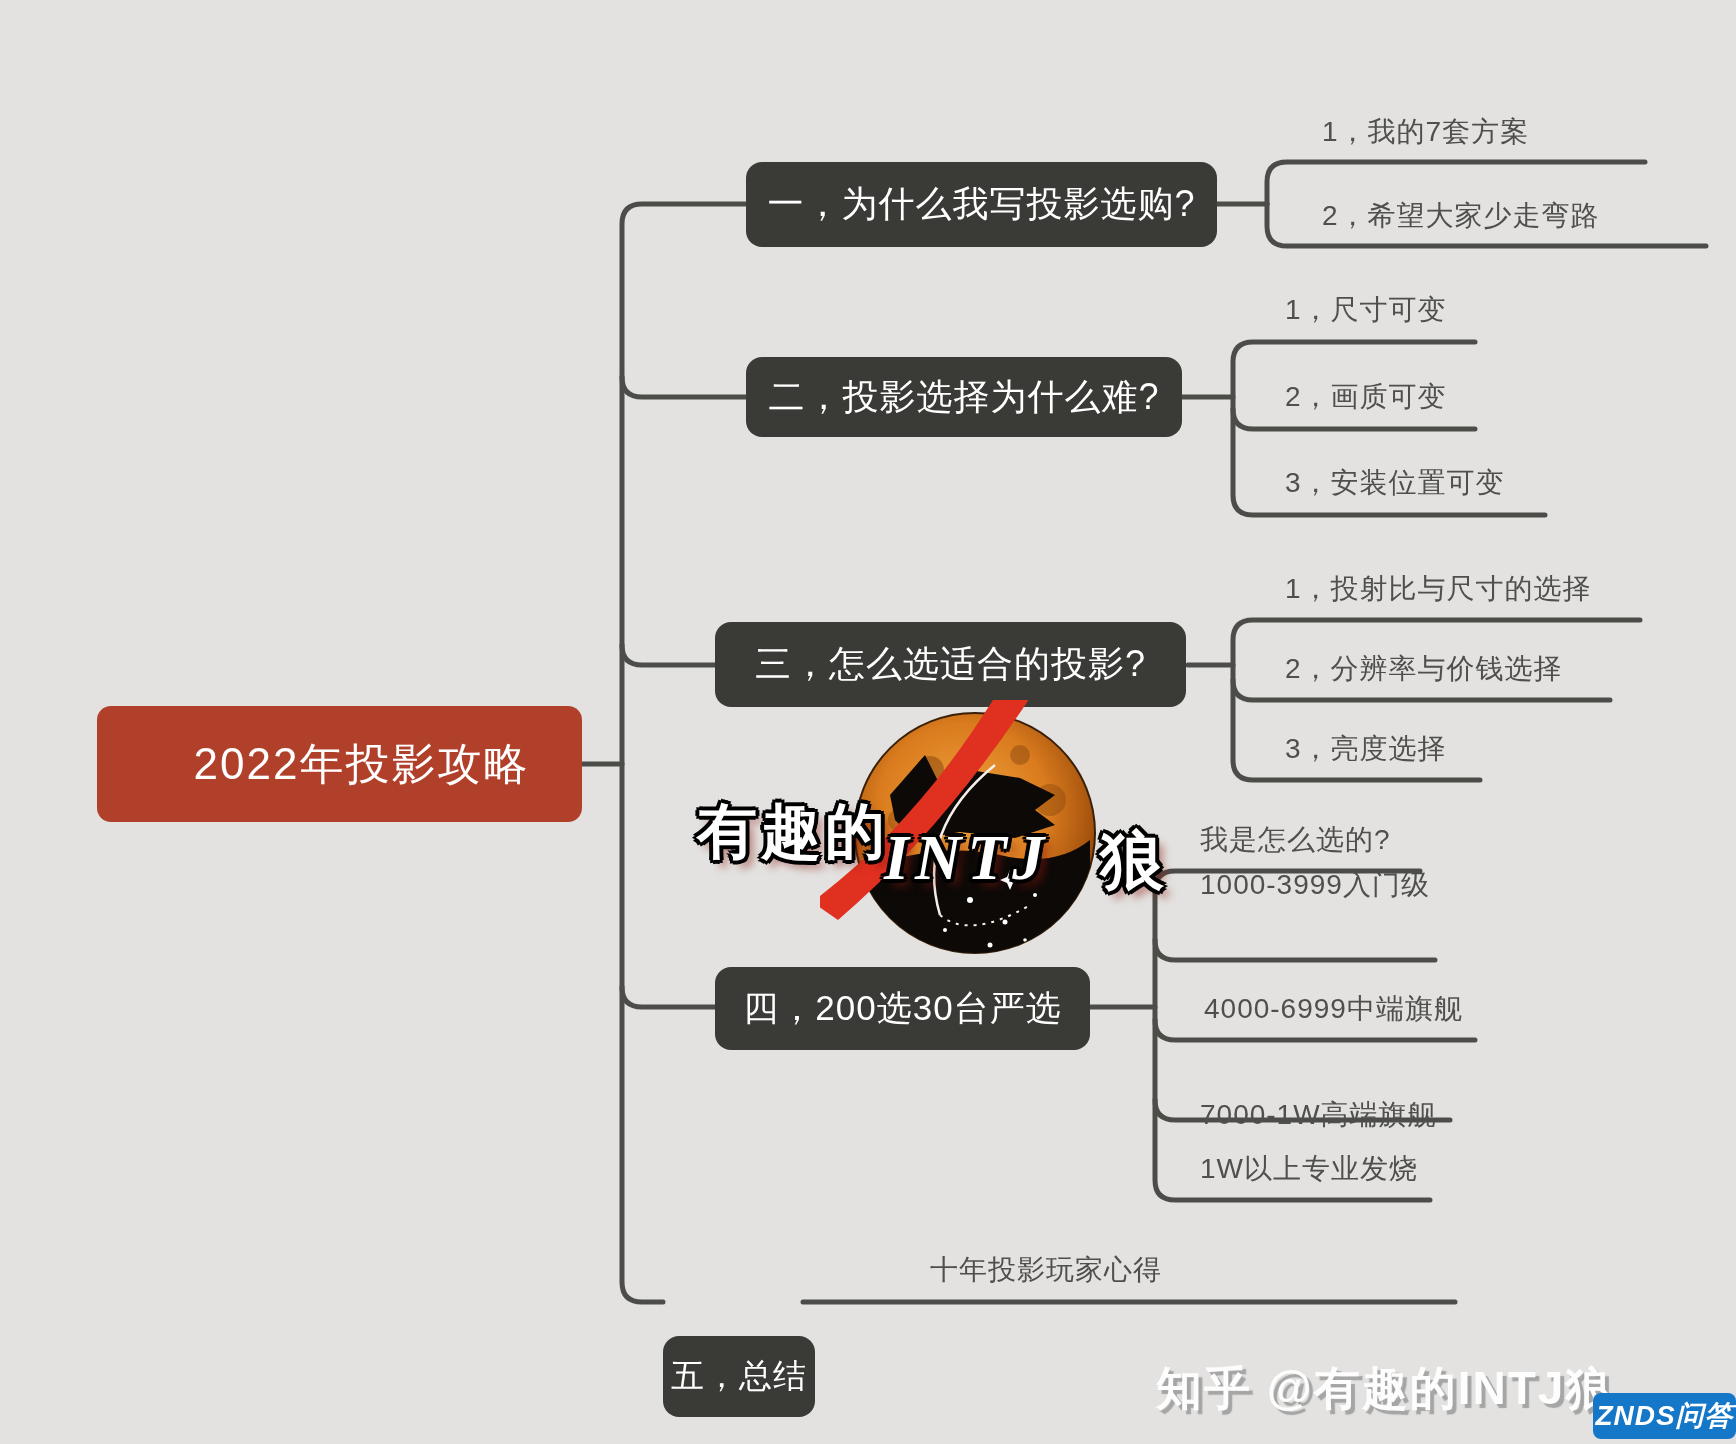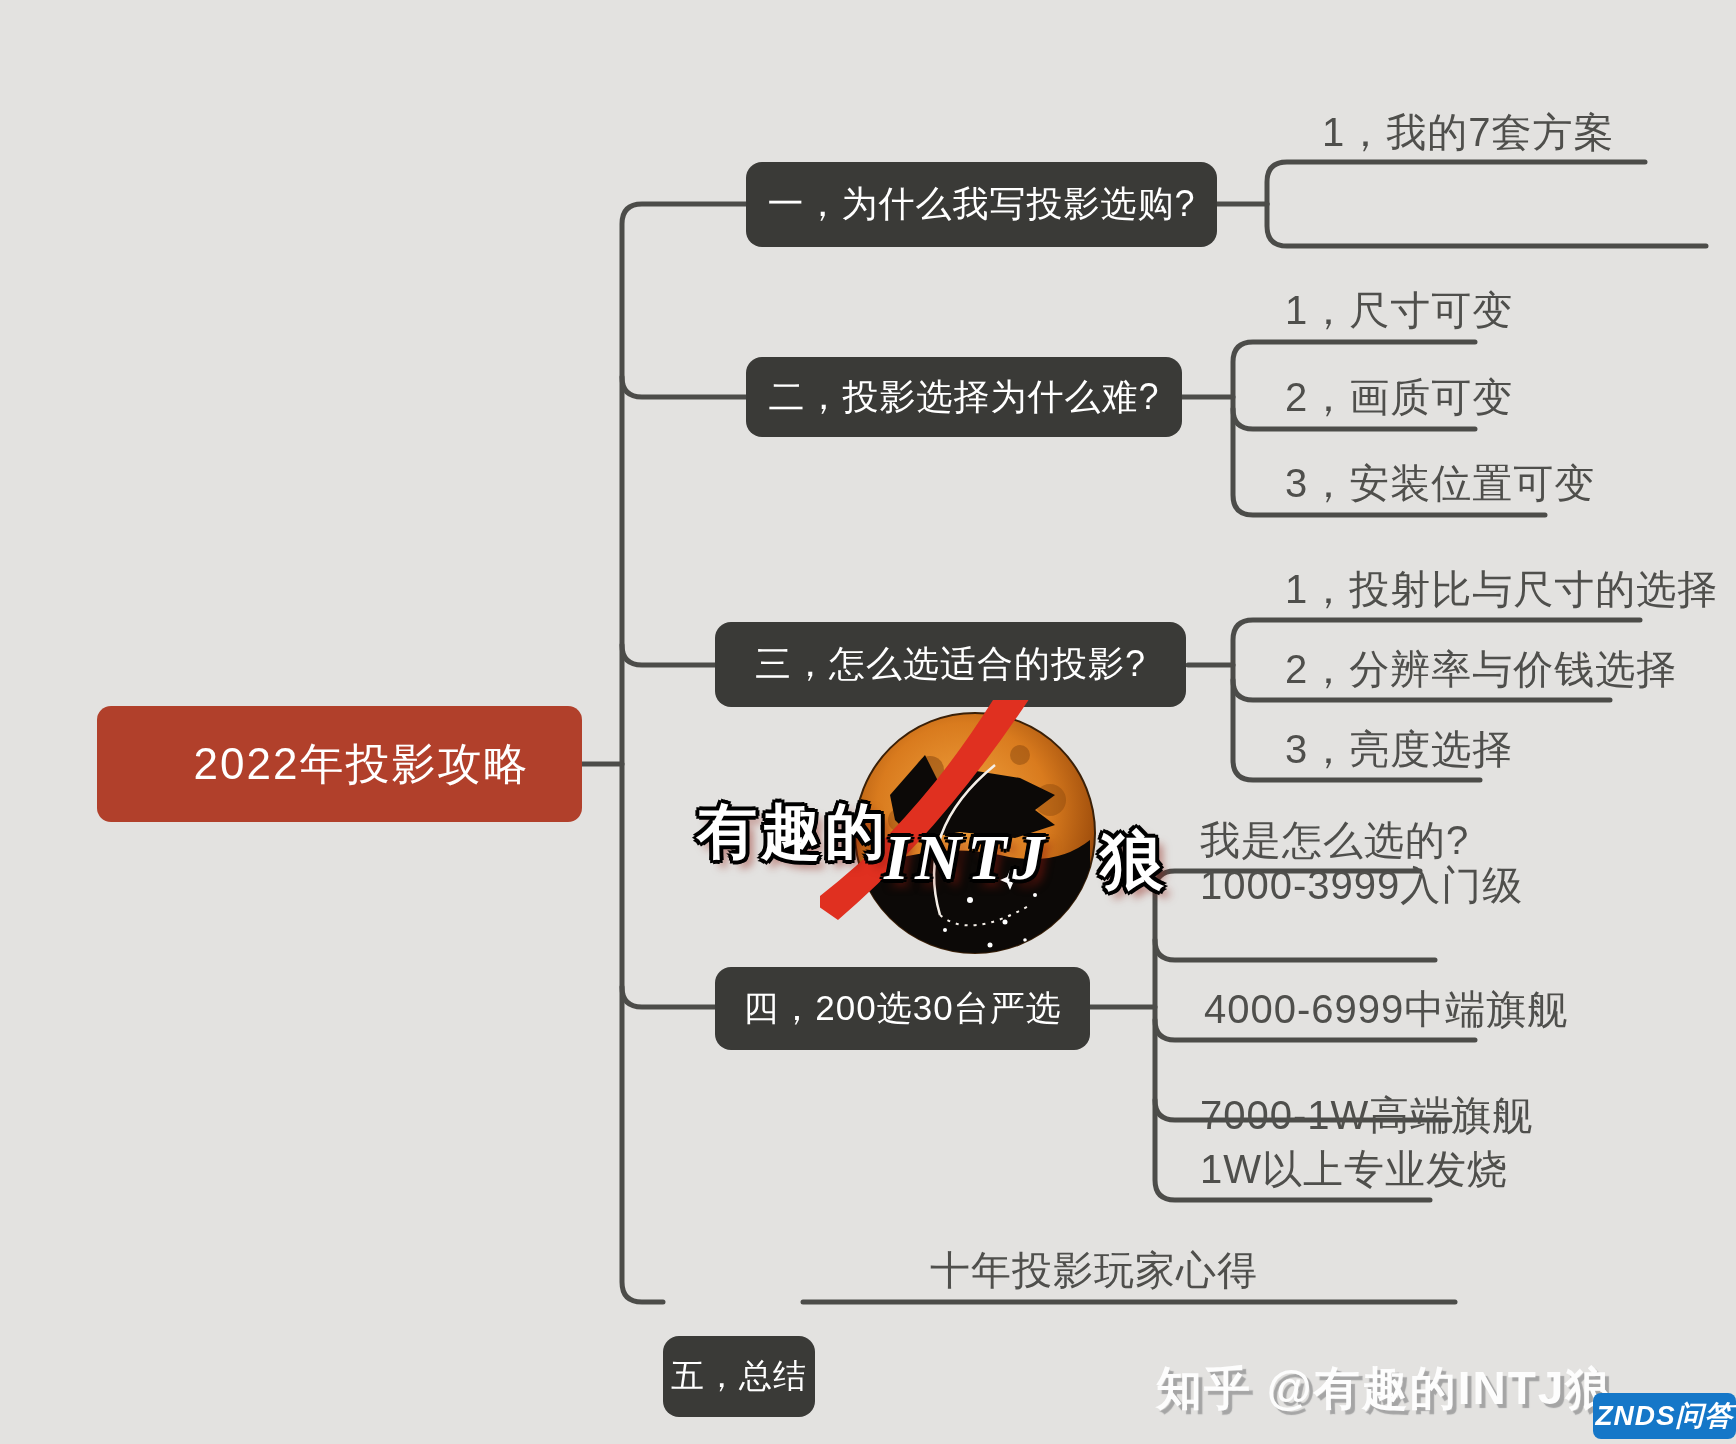--- a/index.html
+++ b/index.html
@@ -18,21 +18,21 @@
     position:absolute;background:var(--node);color:#fff;border-radius:16px;
     display:flex;align-items:center;justify-content:center;
     font-size:36px;letter-spacing:1px;white-space:nowrap;
   }
   .rootnode{
     position:absolute;background:var(--root);color:#fff;border-radius:14px;
     display:flex;align-items:center;justify-content:center;
     font-size:44px;letter-spacing:2px;white-space:nowrap;padding-left:44px;
   }
   .child{
-    position:absolute;color:var(--text);font-size:40px;white-space:nowrap;
+    position:absolute;color:var(--text);font-size:28px;white-space:nowrap;
     transform:translateY(-50%);letter-spacing:1px;
   }
   .logo-text{
     position:absolute;color:#fff;font-family:"Liberation Serif", serif;font-weight:bold;
     white-space:nowrap;transform:translateY(-50%);
     text-shadow:-3px -3px 0 #000,3px -3px 0 #000,-3px 3px 0 #000,3px 3px 0 #000,
       0 -4px 0 #000,0 4px 0 #000,-4px 0 0 #000,4px 0 0 #000,7px 7px 9px rgba(140,25,15,.55);
   }
   .watermark{
     position:absolute;color:#fdfdfd;font-size:46px;font-weight:bold;white-space:nowrap;
@@ -82,20 +82,21 @@
 
   <div class="rootnode" style="left:97px;top:706px;width:441px;height:116px;">2022年投影攻略</div>
 
   <div class="node" style="left:746px;top:162px;width:471px;height:85px;">一，为什么我写投影选购?</div>
   <div class="node" style="left:746px;top:357px;width:436px;height:80px;">二，投影选择为什么难?</div>
   <div class="node" style="left:715px;top:622px;width:471px;height:85px;">三，怎么选适合的投影?</div>
   <div class="node" style="left:715px;top:967px;width:375px;height:83px;font-size:35px;">四，200选30台严选</div>
   <div class="node" style="left:663px;top:1336px;width:152px;height:81px;font-size:33px;">五，总结</div>
 
   <div class="child" style="left:1322px;top:132px;">1，我的7套方案</div>
+  <div class="child" style="left:1322px;top:216px;">2，希望大家少走弯路</div>
 
   <div class="child" style="left:1285px;top:310px;">1，尺寸可变</div>
   <div class="child" style="left:1285px;top:397px;">2，画质可变</div>
   <div class="child" style="left:1285px;top:483px;">3，安装位置可变</div>
 
   <div class="child" style="left:1285px;top:589px;">1，投射比与尺寸的选择</div>
   <div class="child" style="left:1285px;top:669px;">2，分辨率与价钱选择</div>
   <div class="child" style="left:1285px;top:749px;">3，亮度选择</div>
 
   <div class="child" style="left:1200px;top:840px;">我是怎么选的?</div>

